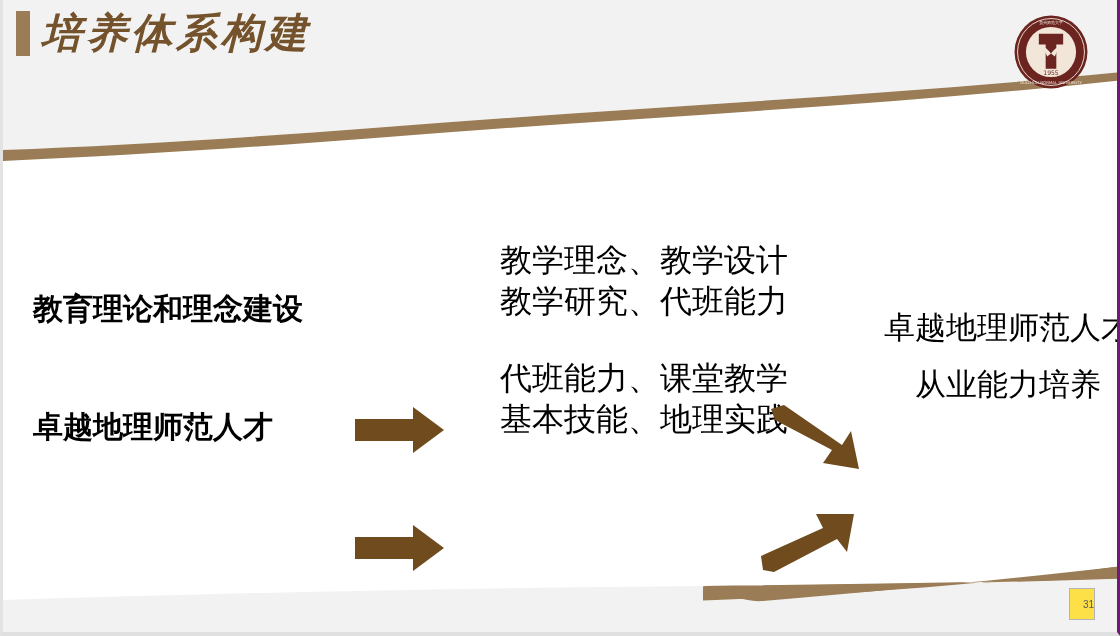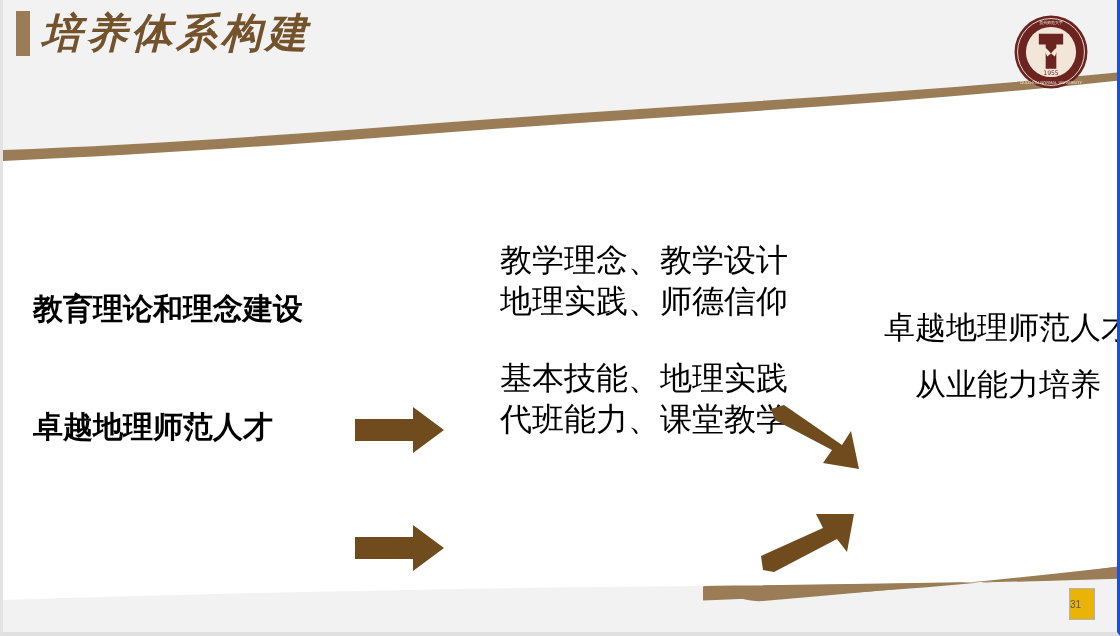--- a/index.html
+++ b/index.html
@@ -14,21 +14,21 @@
     font-family: "Liberation Sans", "DejaVu Sans", sans-serif;
   }
 
   #slide {
     position: relative;
     width: 1120px;
     height: 636px;
     background: #ffffff;
     box-sizing: border-box;
     border-left: 3px solid #e3e3e3;
-    border-right: 3px solid #1d4ed8;
+    border-right: 3px solid #701a75;
     border-bottom: 4px solid #e0e0e0;
     overflow: hidden;
   }
 
   
   #decor {
     position: absolute;
     left: 0; top: 0;
     width: 1120px;
     height: 636px;
@@ -134,24 +134,24 @@
   #arrow-4 { left: 758px; top: 352px; }
 
   
   #page-number-box {
     position: absolute;
     right: 22px;
     bottom: 12px;
     width: 24px;
     height: 30px;
     border: 1px solid #b4b4b4;
-    background: #eab308;
+    background: #fde047;
     display: flex;
     align-items: center;
-    justify-content: flex-start;
+    justify-content: flex-end;
   }
   #page-number-text {
     font-size: 10px;
     color: #595959;
     font-family: "Liberation Sans", sans-serif;
   }
 </style>
 </head>
 <body>
 
@@ -201,32 +201,32 @@
   <div id="content">
 
     <div class="col-left row1-left">教育理论和理念建设</div>
 
     <svg id="arrow-1" class="arrow-svg" width="90" height="48" viewBox="0 0 90 48" xmlns="http://www.w3.org/2000/svg">
       <path d="M0,13 L58,13 L58,1 L89,24 L58,47 L58,35 L0,35 Z" fill="#6f4b1e"></path>
     </svg>
 
     <div class="col-mid row1-mid">
       <div>教学理念、教学设计</div>
-      <div>地理实践、师德信仰</div>
+      <div>教学研究、代班能力</div>
     </div>
 
     <div class="col-left row2-left">卓越地理师范人才</div>
 
     <svg id="arrow-2" class="arrow-svg" width="90" height="48" viewBox="0 0 90 48" xmlns="http://www.w3.org/2000/svg">
       <path d="M0,13 L58,13 L58,1 L89,24 L58,47 L58,35 L0,35 Z" fill="#6f4b1e"></path>
     </svg>
 
     <div class="col-mid row2-mid">
+      <div>代班能力、课堂教学</div>
       <div>基本技能、地理实践</div>
-      <div>代班能力、课堂教学</div>
     </div>
 
     <svg id="arrow-3" class="arrow-svg" width="95" height="72" viewBox="0 0 95 72" xmlns="http://www.w3.org/2000/svg">
       <path d="M2,4 L15,0 L73,40 L82,26 L90,64 L54,58 L63,45 L6,15 Z" fill="#6f4b1e"></path>
     </svg>
 
     <svg id="arrow-4" class="arrow-svg" width="95" height="72" viewBox="0 0 95 72" xmlns="http://www.w3.org/2000/svg">
       <path d="M2,68 L0,54 L62,26 L55,12 L93,12 L86,50 L76,37 L13,70 Z" fill="#6f4b1e"></path>
     </svg>
 

